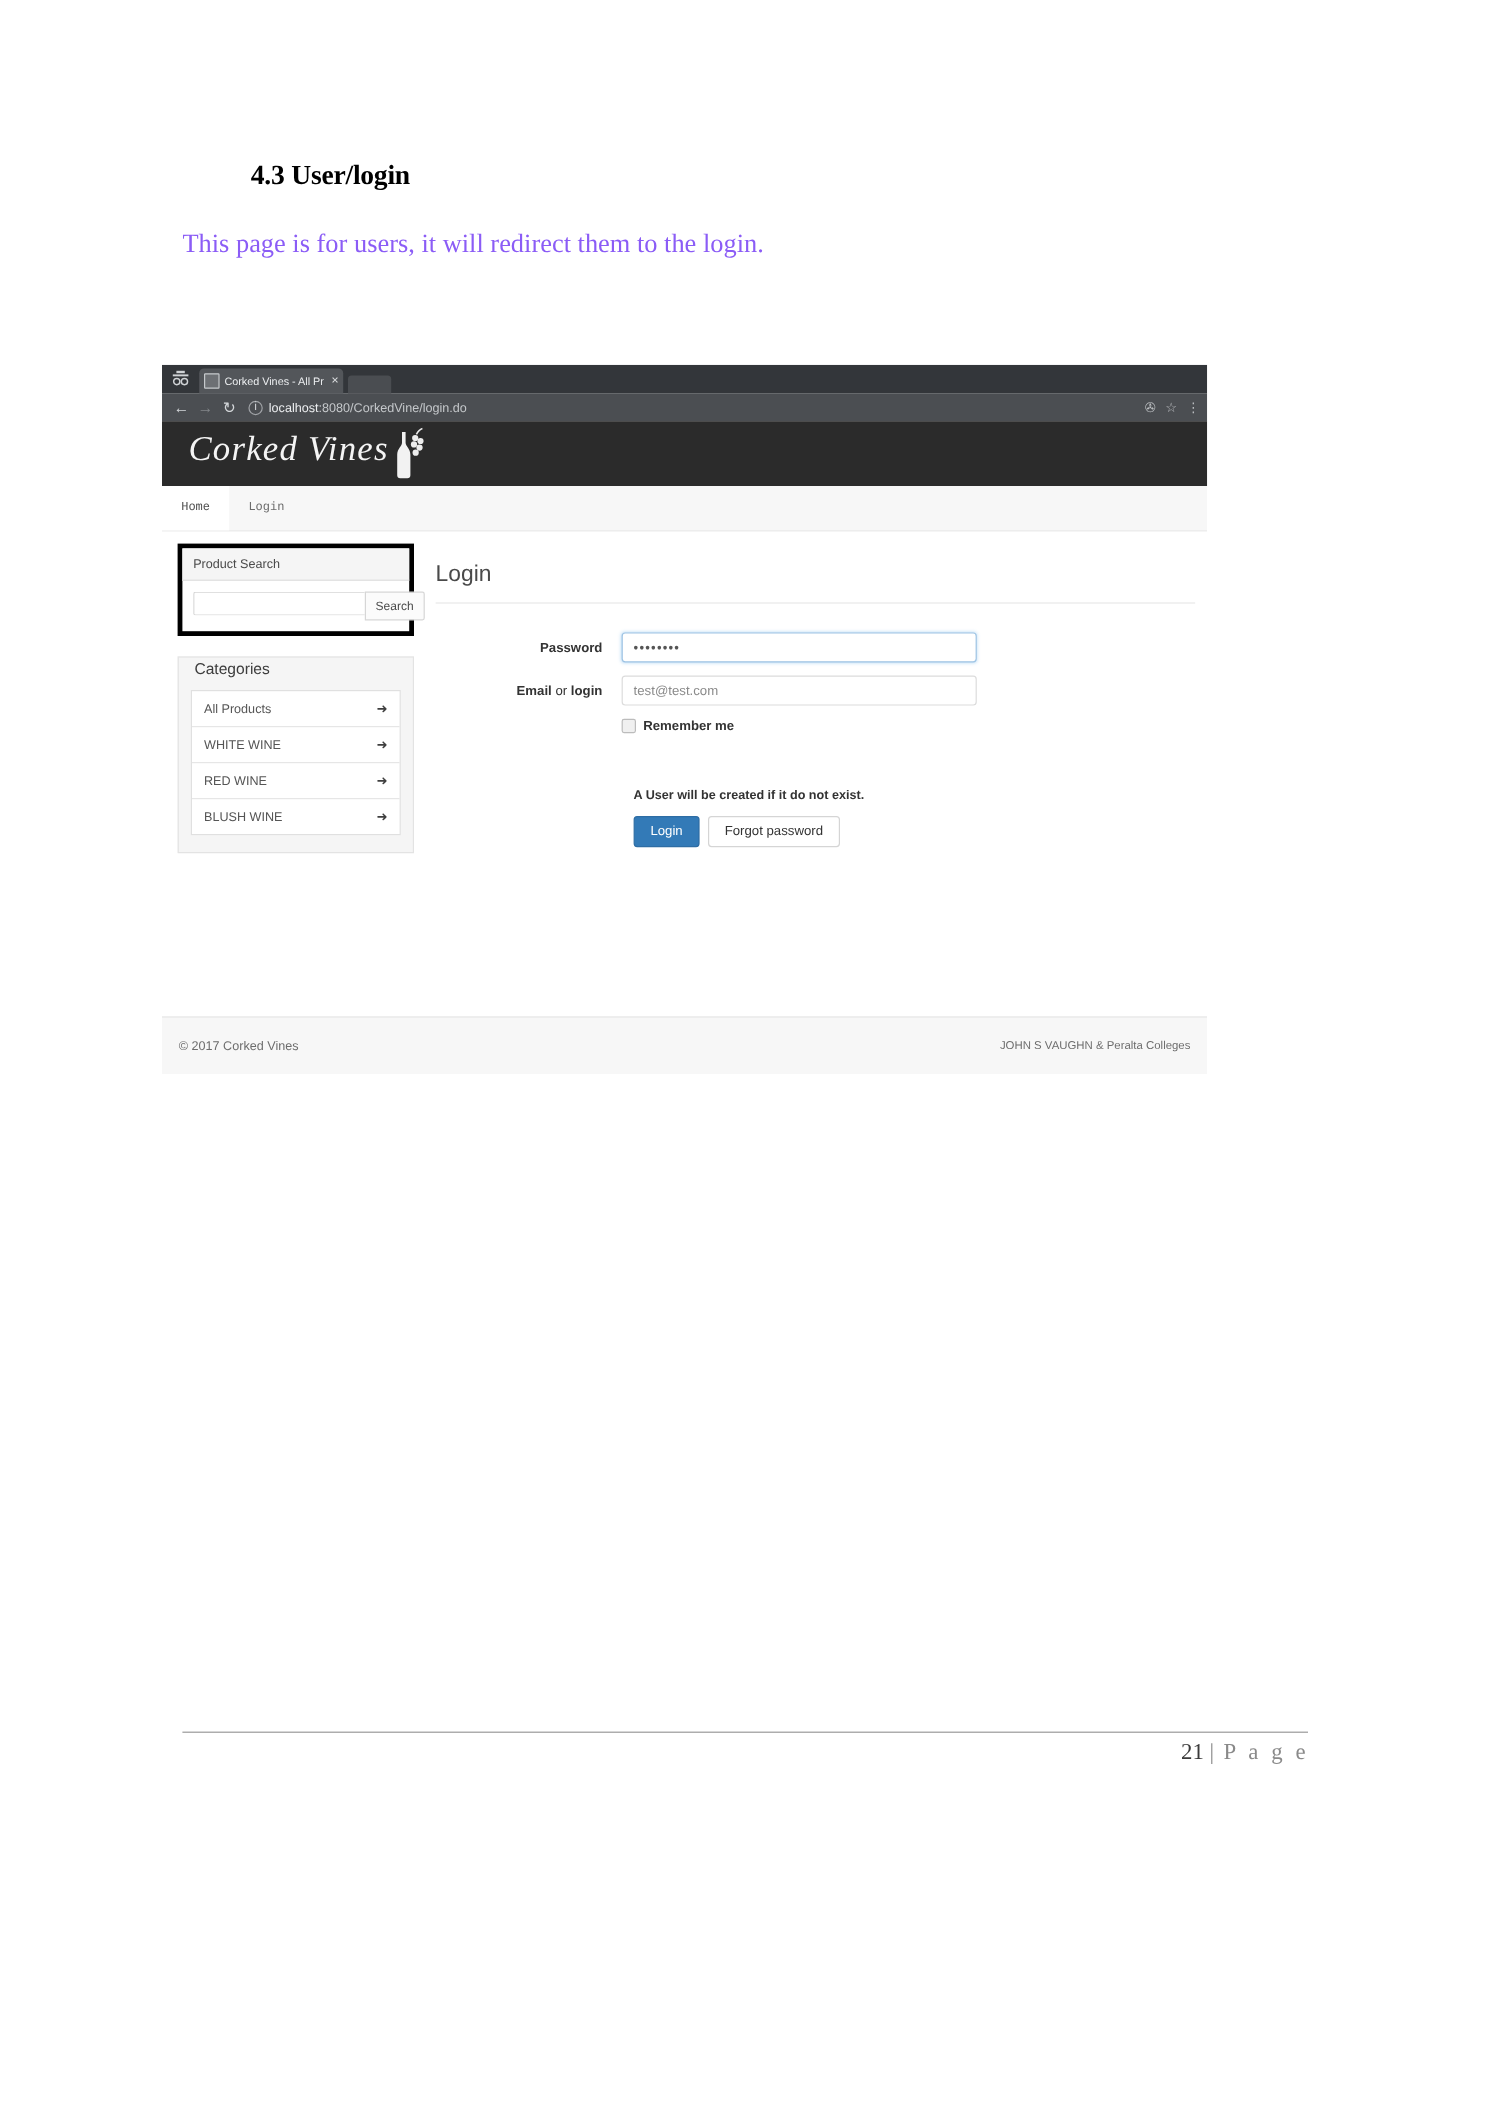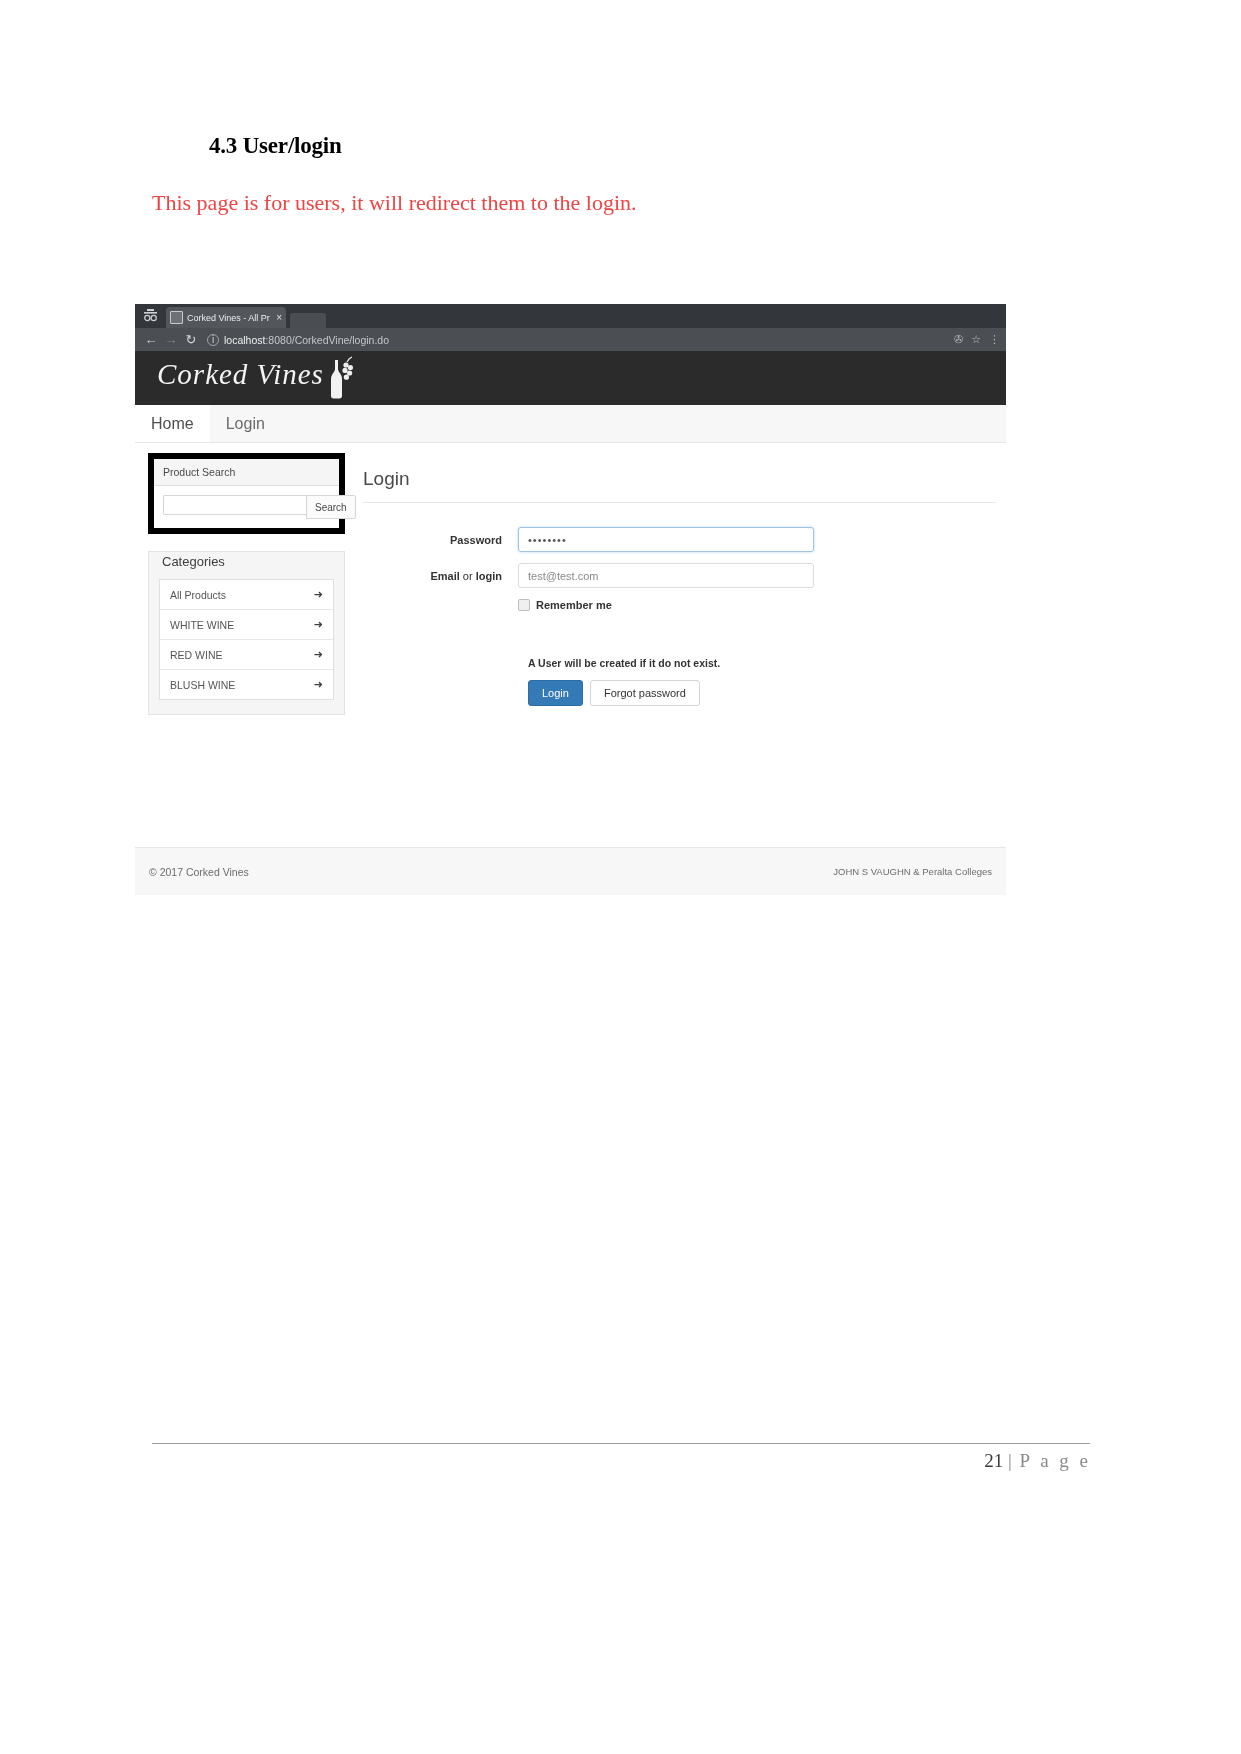--- a/index.html
+++ b/index.html
@@ -10,21 +10,21 @@
   }
   
   .doc-heading{
     position:absolute;left:209px;top:133px;
     font-family:"Liberation Serif", serif;
     font-size:23px;font-weight:bold;color:#000;letter-spacing:-0.2px;
   }
   .doc-para{
     position:absolute;left:152px;top:190px;
     font-family:"Liberation Serif", serif;
-    font-size:22px;color:#ef4444;
+    font-size:22px;color:#8b5cf6;
   }
   
   .browser{
     position:absolute;left:135px;top:304px;width:871px;height:591px;
     background:#fff;overflow:hidden;
   }
   .tabstrip{
     height:24px;background:#33363a;position:relative;
   }
   .tab-sysicon{
@@ -91,32 +91,32 @@
   .brand-logo{
     position:absolute;left:189px;top:5px;width:30px;height:44px;
   }
   
   .navbar{
     height:37px;background:#f7f7f7;border-bottom:1px solid #e6e6e6;
     display:flex;align-items:stretch;
   }
   .nav-item{
     display:flex;align-items:center;padding:0 16px;
-    font-family:Liberation Sans, sans-serif;font-size:16px;color:#6b6b6b;
+    font-family:Liberation Mono, monospace;font-size:10px;color:#6b6b6b;
   }
   .nav-item.active{background:#ffffff;color:#4f4f4f;}
   
   .page-body{
     position:relative;height:419px;background:#ffffff;
   }
   .sidebar{
     position:absolute;left:13px;top:10px;width:197px;
   }
   .panel{
-    border:6px solid #000000;background:#fff;
+    border:4px solid #000000;background:#fff;
   }
   .panel-head{
     background:#f5f5f5;border-bottom:1px solid #dedede;
     padding:7px 9px;
     font-family:"Liberation Sans", sans-serif;font-size:10.5px;color:#4a4a4a;
   }
   .panel-body{padding:9px;}
   .search-row{display:flex;}
   .search-input{
     flex:1;height:20px;border:1px solid #d6d6d6;border-right:none;

